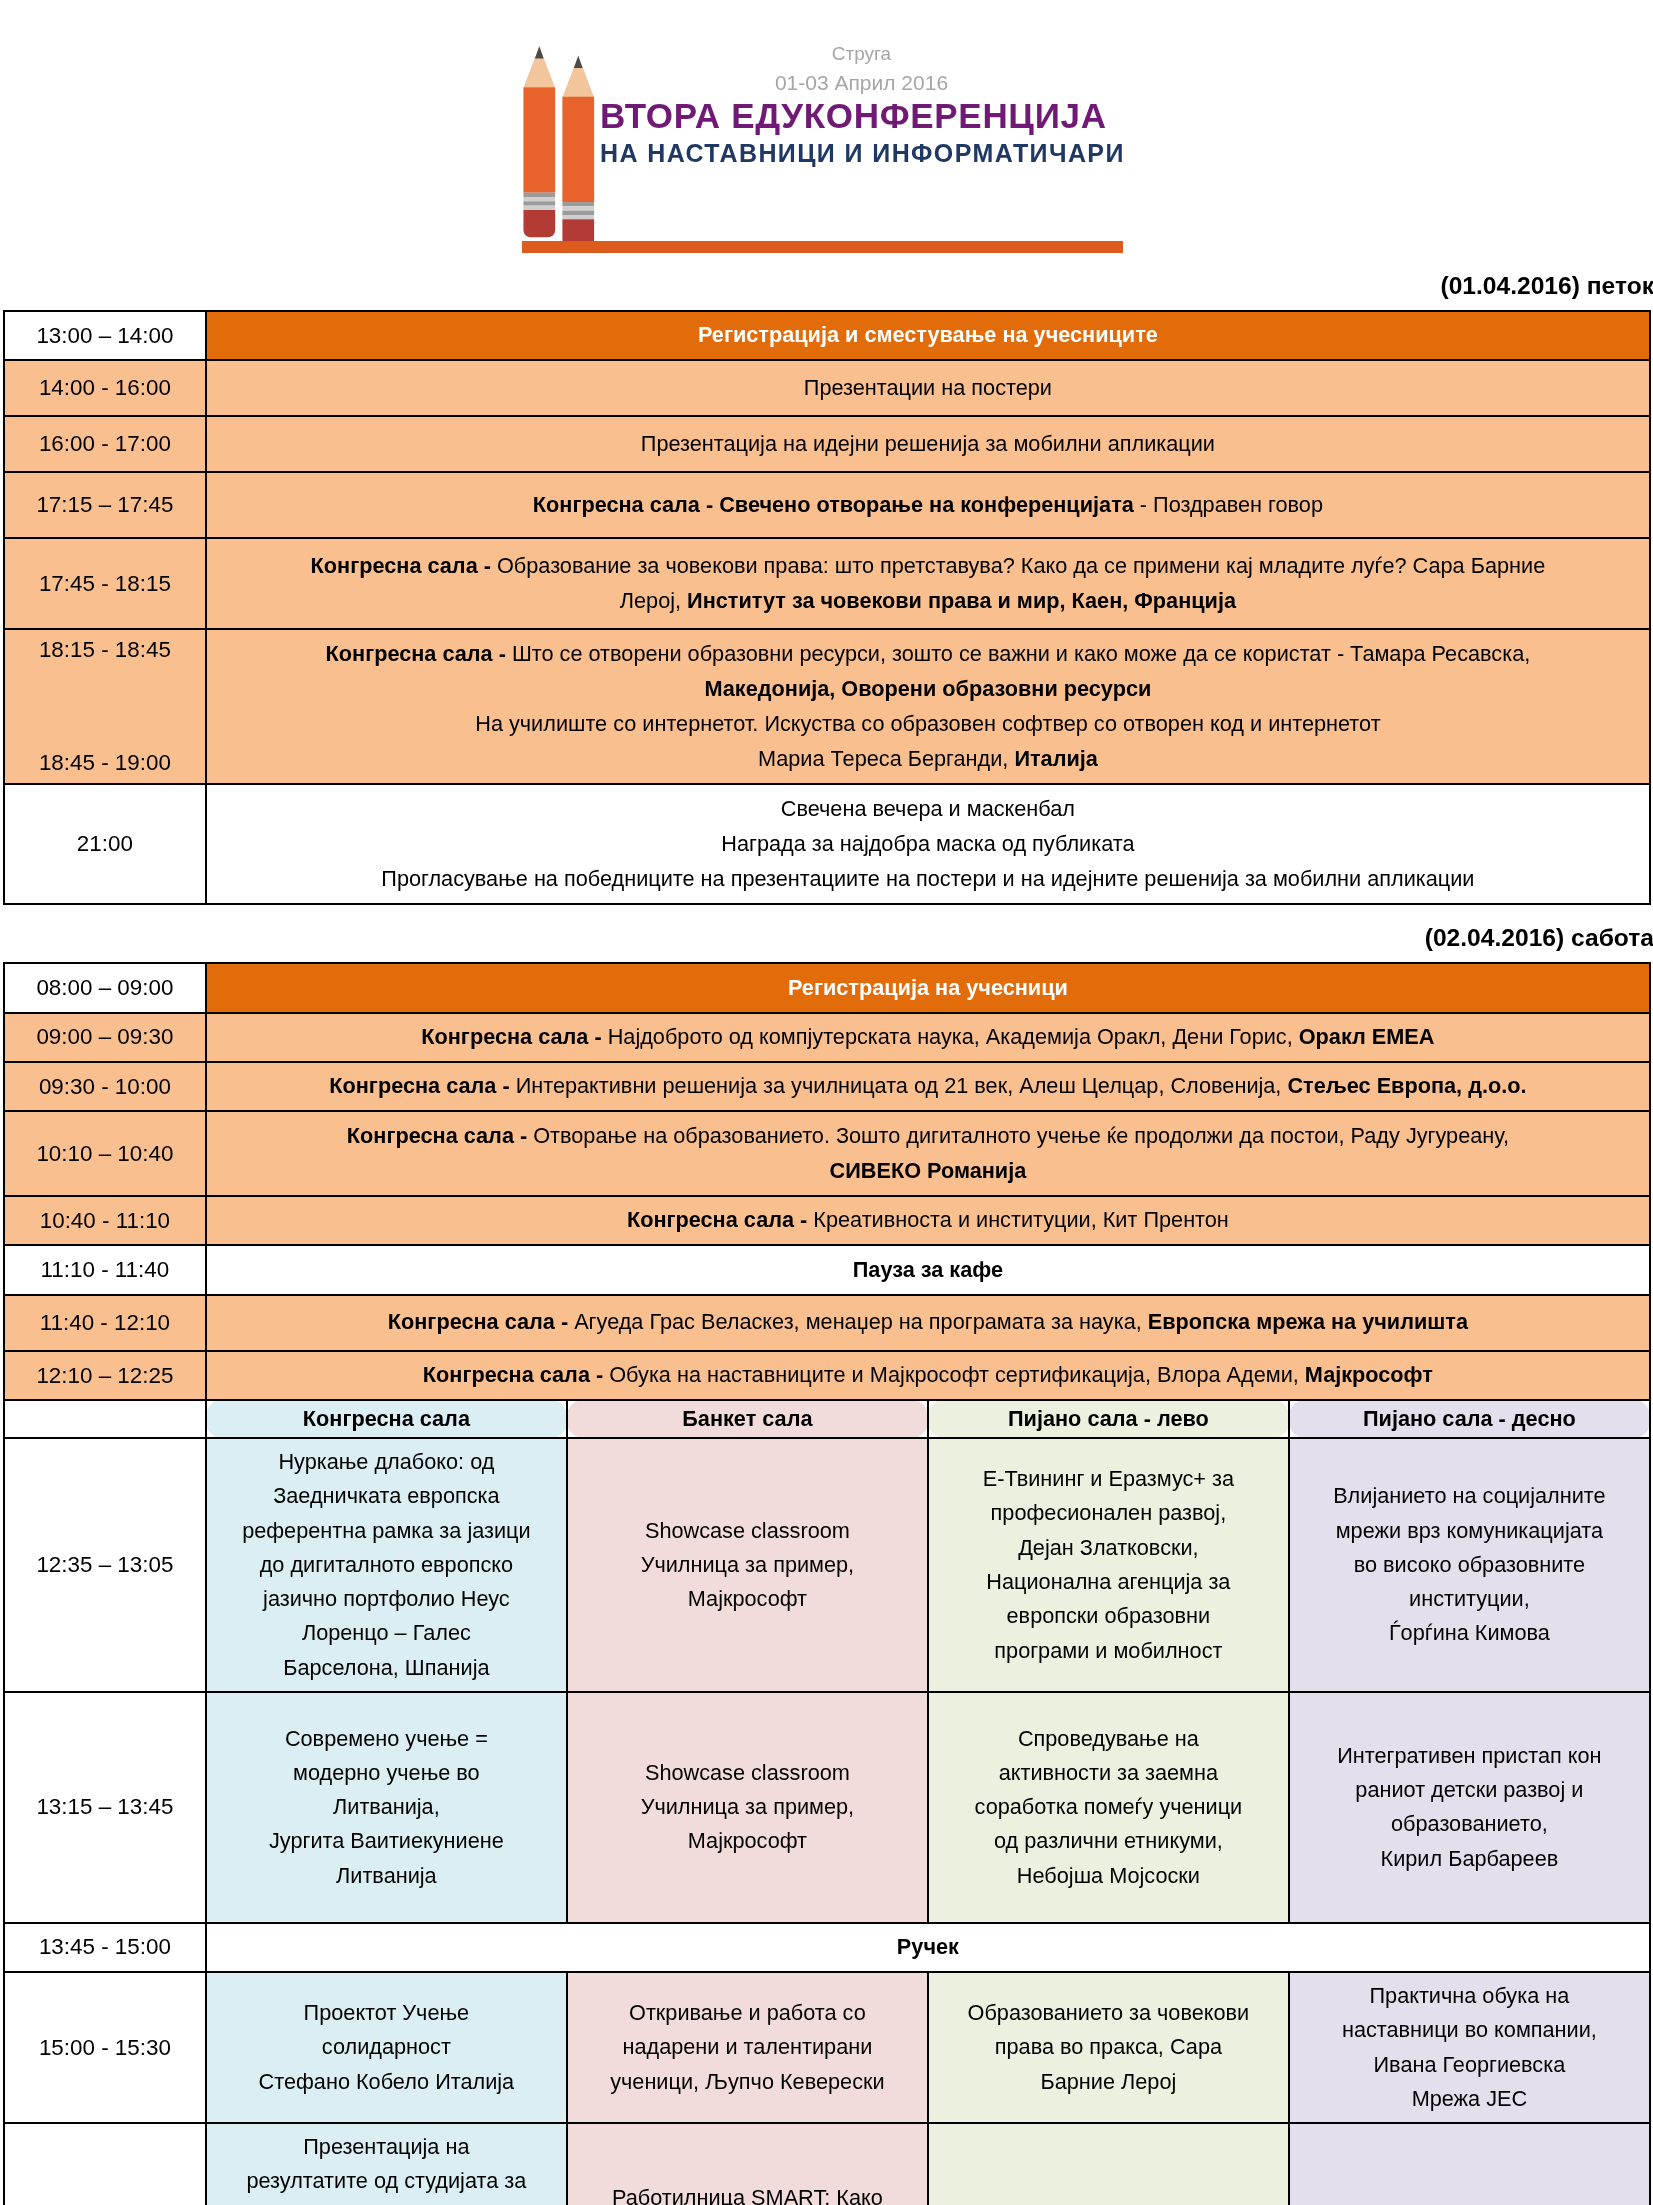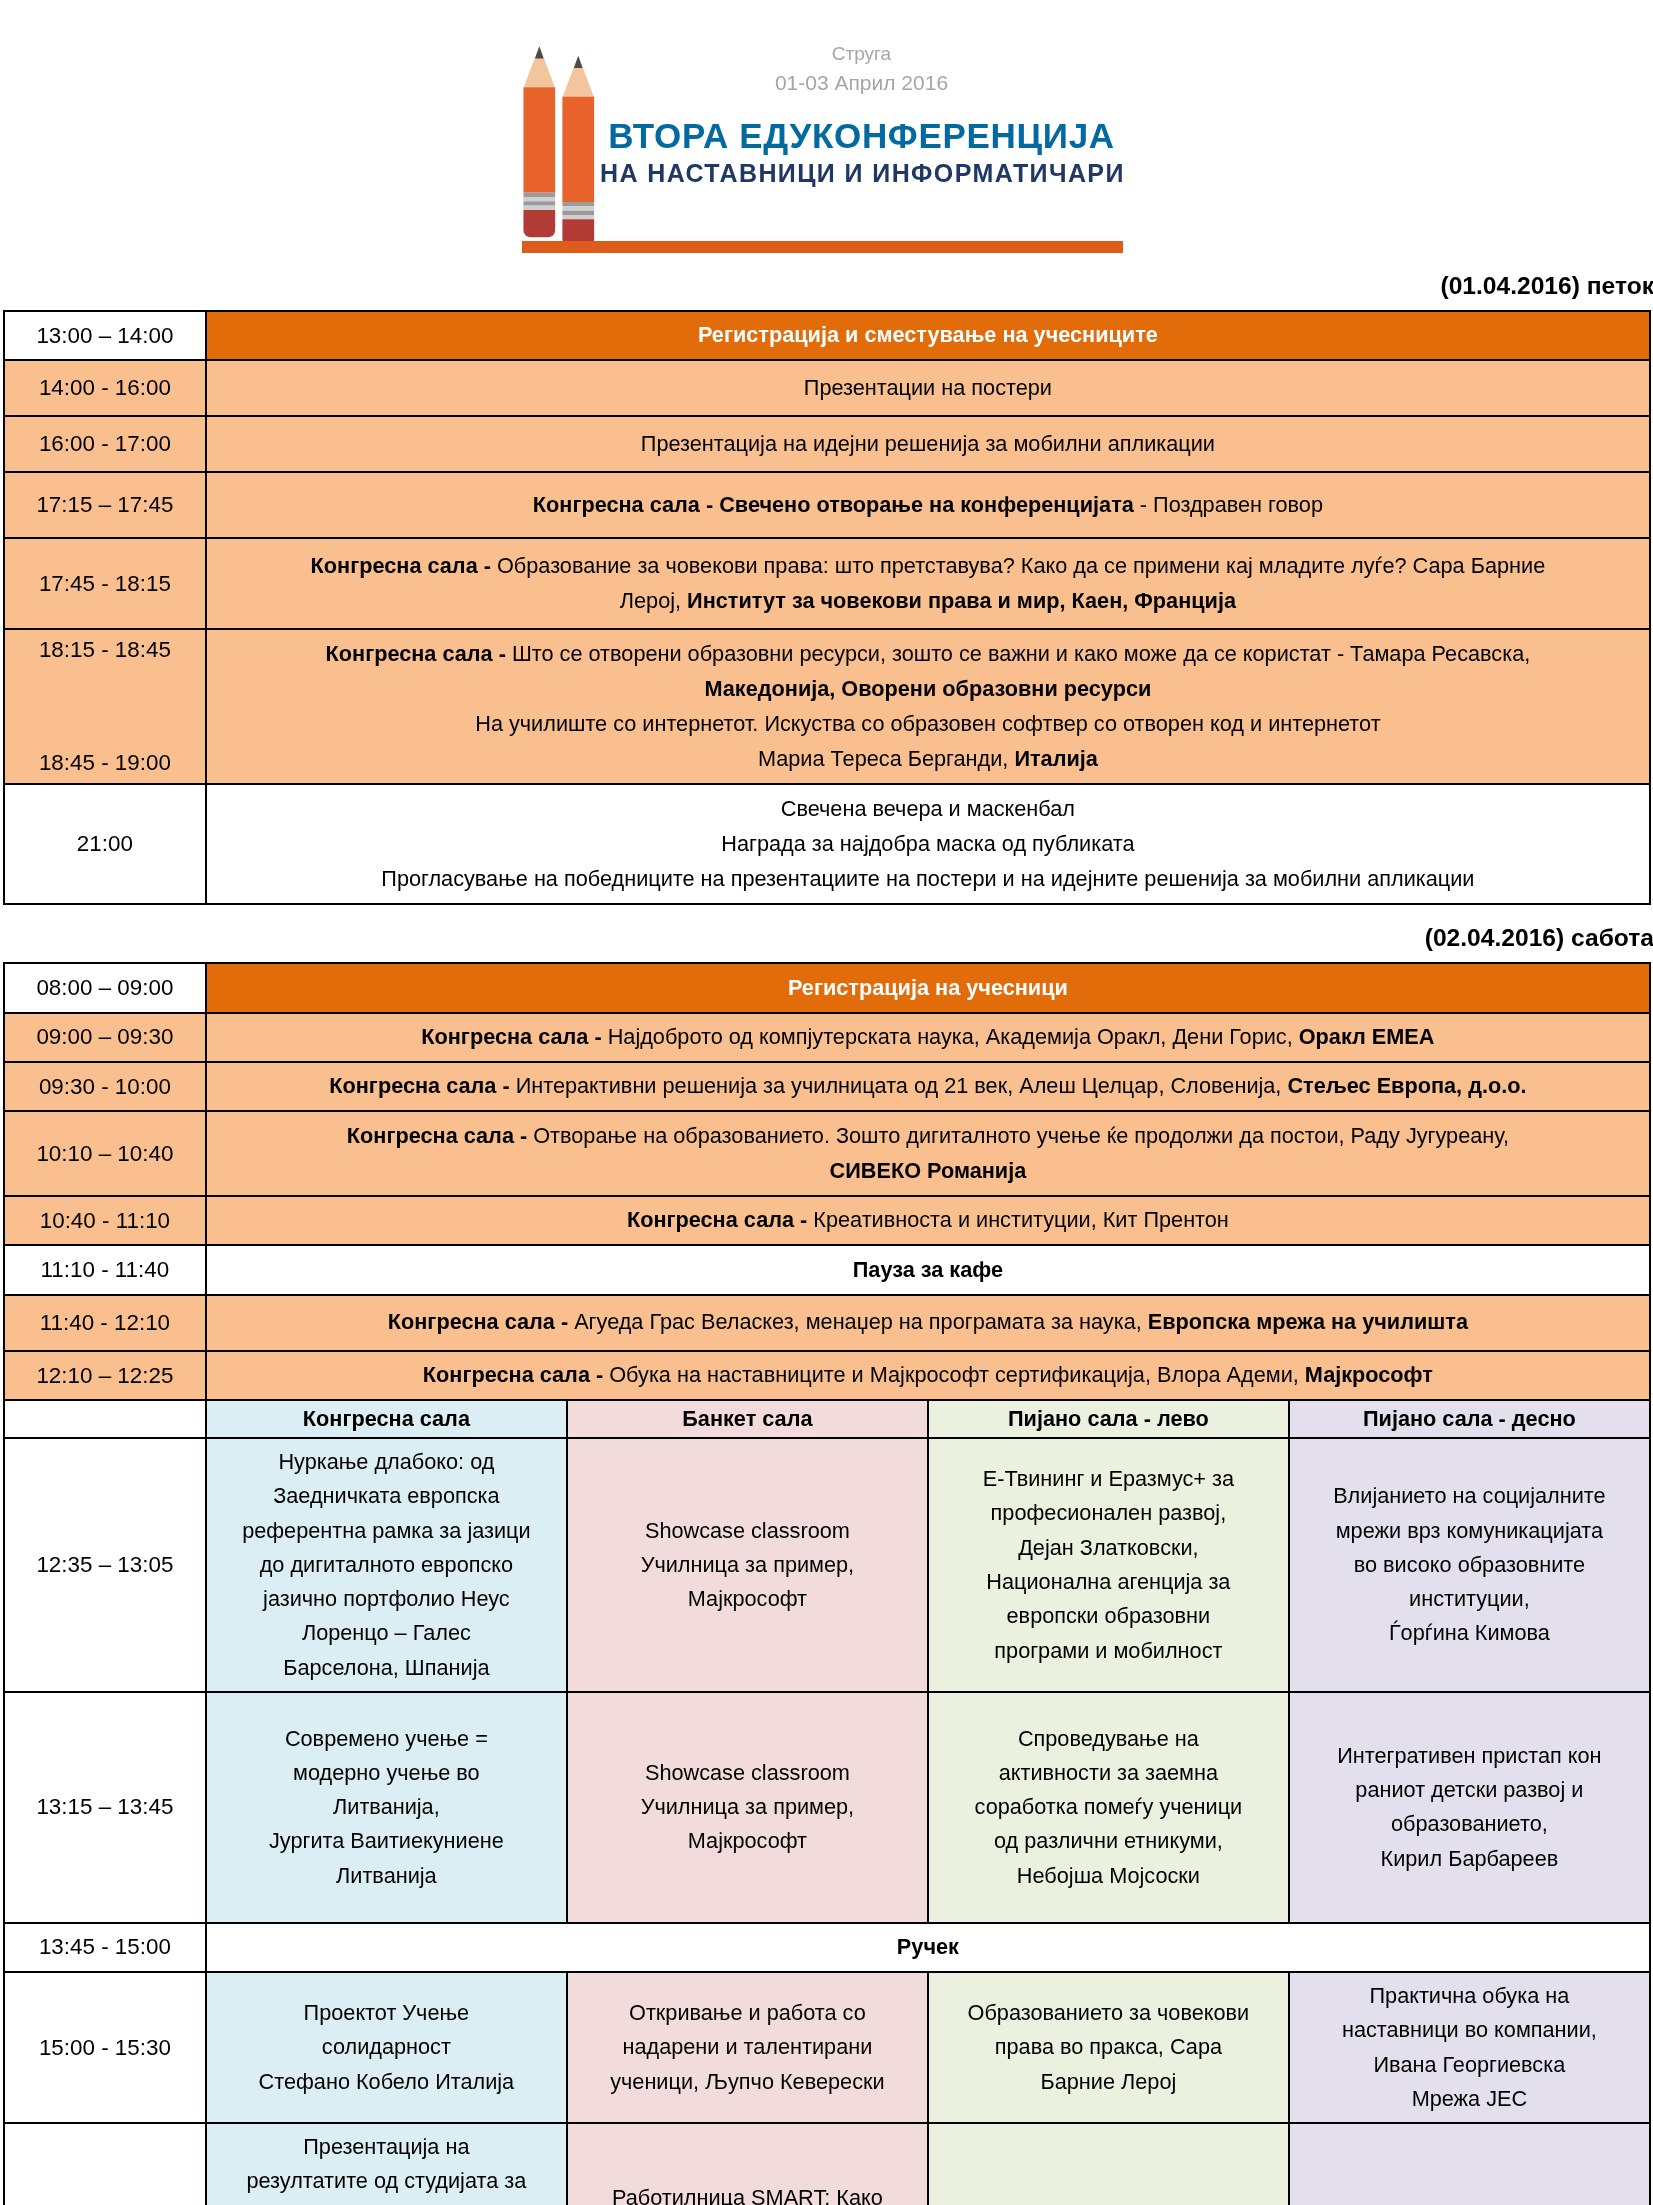--- a/index.html
+++ b/index.html
@@ -7,22 +7,22 @@
   .sheet{width:1654px;box-sizing:border-box;padding:0 0 14.4px 0;}
 
   
   .logo-wrap{display:flex;justify-content:center;padding-top:42px;}
   .logo{position:relative;width:592px;height:211px;}
   .pencils{position:absolute;left:-8.7px;bottom:4.3px;}
   .brand-text{margin-left:69px;}
   .brand-top{text-align:center;color:#A6A6A6;line-height:1.25;}
   .brand-loc{font-size:19px;}
   .brand-dates{font-size:21px;margin-top:4.3px;}
-  .brand-title{color:#0369a1;font-weight:bold;font-size:35px;letter-spacing:0.7px;
-    margin-top:20px;white-space:nowrap;text-align:center;}
+  .brand-title{color:#701a75;font-weight:bold;font-size:35px;letter-spacing:0.7px;
+    white-space:nowrap;}
   .brand-sub{color:#1F3864;font-weight:bold;font-size:25px;letter-spacing:1.4px;
     margin-top:2.9px;white-space:nowrap;}
   .brand-bar{position:absolute;left:-8.7px;right:0;bottom:0;height:11.6px;background:#DD5B1C;}
 
   
   .day-title{text-align:right;font-weight:bold;font-size:24.6px;margin:19px 0 10px 0;}
 
   
   table.sched{width:1648px;margin:0 2.9px;border-collapse:collapse;table-layout:fixed;
     border:2.9px solid #000;}
@@ -30,21 +30,21 @@
     vertical-align:middle;overflow:hidden;}
   .sched2{border-bottom-width:5.8px !important;}
   col.col-time{width:202px;}
   .time{text-align:center;font-size:22.4px;background:#fff;padding:2.9px 4.3px;}
   .pbg{background:#FABF8F;}
   .wbg{background:#fff;}
   .banner{background:#E26B0A;color:#fff;}
   .content{text-align:center;font-size:21.7px;line-height:1.32;padding:2.9px 17.3px;}
   .content .line{margin:6.5px 0;}
   .t-spread .line:first-child{margin-bottom:87px;}
-  .hall{font-weight:bold;text-align:center;font-size:21.7px;padding:2.9px 5.8px;}
+  .hall{font-weight:bold;text-align:center;font-size:21.7px;padding:2.9px 5.8px;border-radius:16px;}
   .cell{white-space:pre-line;text-align:center;font-size:21.7px;line-height:1.58;
     padding:5.8px 13px;}
   .c-blue{background:#DAEEF3;}
   .c-pink{background:#F2DCDB;}
   .c-green{background:#EBF1DE;}
   .c-purple{background:#E4DFEC;margin-top:24px;}
 </style>
 </head>
 <body>
 

